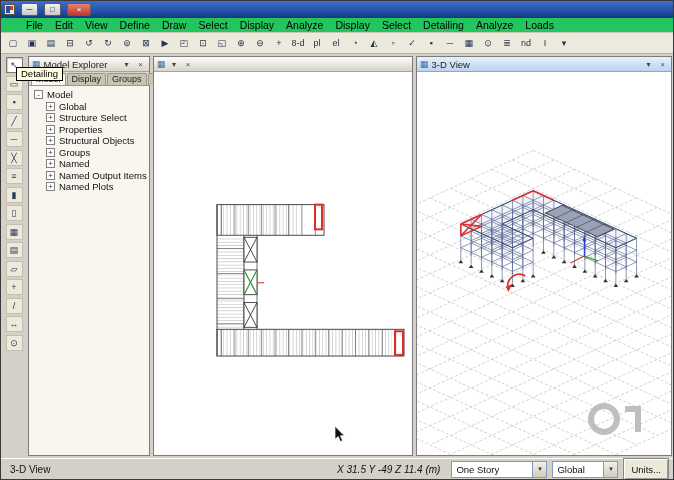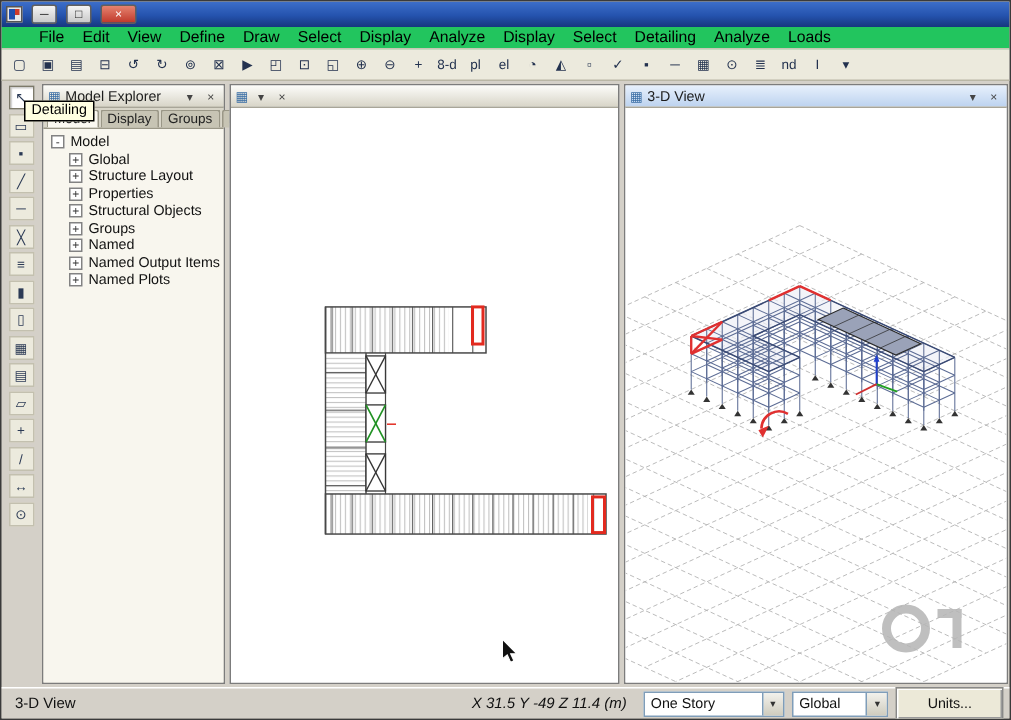--- a/index.html
+++ b/index.html
@@ -76,21 +76,21 @@
   .statusbar { position:absolute; left:0; right:0; bottom:0; height:21px; background:#d4d0c8;
     border-top:1px solid #fff; display:flex; align-items:center; padding:0 4px; gap:5px; font-size:10px; }
   .sb-left { width:300px; padding-left:5px; color:#111; }
   .sb-fill { flex:1 1 auto; }
   .sb-coords { padding:0 6px; white-space:nowrap; color:#111;font-style:italic; }
   .sb-select { height:17px; background:#fff; border:1px solid #7f9db9; display:flex; align-items:center; }
   .sb-select .val { padding:0 4px; white-space:nowrap; flex:1 1 auto; font-size:9.5px; }
   .sb-select .arrow { width:14px; height:100%; background:linear-gradient(#f2f1ec,#cfccbe); border-left:1px solid #7f9db9;
     display:flex; align-items:center; justify-content:center; font-size:7px; color:#333; }
   .sb-story { width:96px; } .sb-csys { width:66px;justify-content:flex-end; }
-  .sb-units { height:22px; padding:0 20px; background:#ece9d8; border:1px solid #888;
+  .sb-units { height:22px; padding:0 7px; background:#ece9d8; border:1px solid #888;
     box-shadow:inset 1px 1px 0 #fff, inset -1px -1px 0 #9a9a9a; display:flex; align-items:center; font-size:9.5px; }
 </style>
 </head>
 <body>
 
 <div class="window">
 
   <div class="titlebar">
     <span class="app-icon"></span>
     <span class="winbtn">─</span>
@@ -186,21 +186,21 @@
           <span class="toggle">-</span>
           <span class="tree-label">Model</span>
         </div>
         <div class="tree-items">
             <div class="tree-row">
             <span class="toggle">+</span>
             <span class="tree-label">Global</span>
           </div>
             <div class="tree-row">
             <span class="toggle">+</span>
-            <span class="tree-label">Structure Layout</span>
+            <span class="tree-label">Structure Select</span>
           </div>
             <div class="tree-row">
             <span class="toggle">+</span>
             <span class="tree-label">Properties</span>
           </div>
             <div class="tree-row">
             <span class="toggle">+</span>
             <span class="tree-label">Structural Objects</span>
           </div>
             <div class="tree-row">

